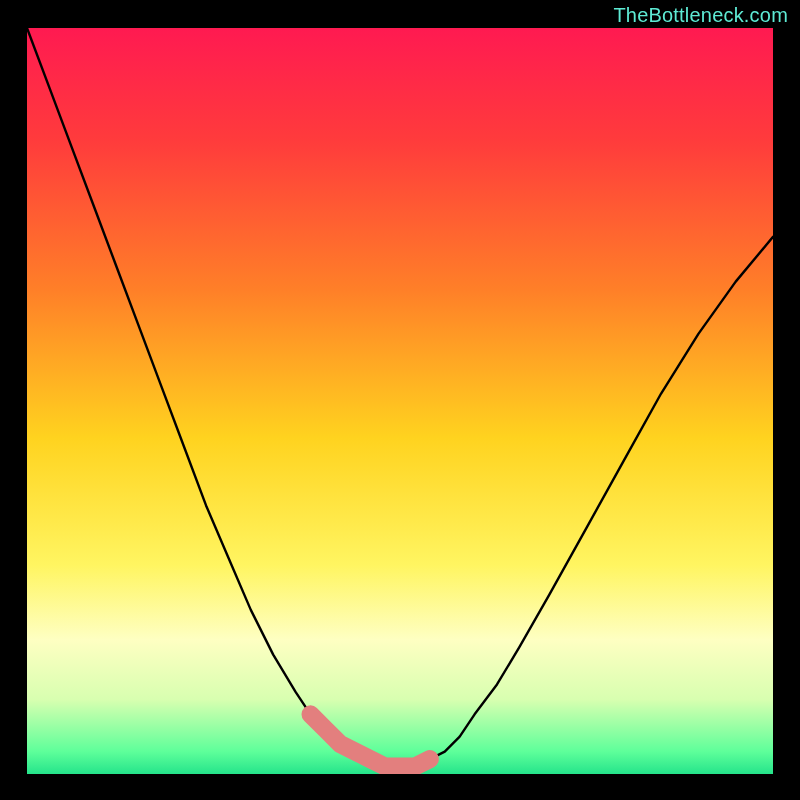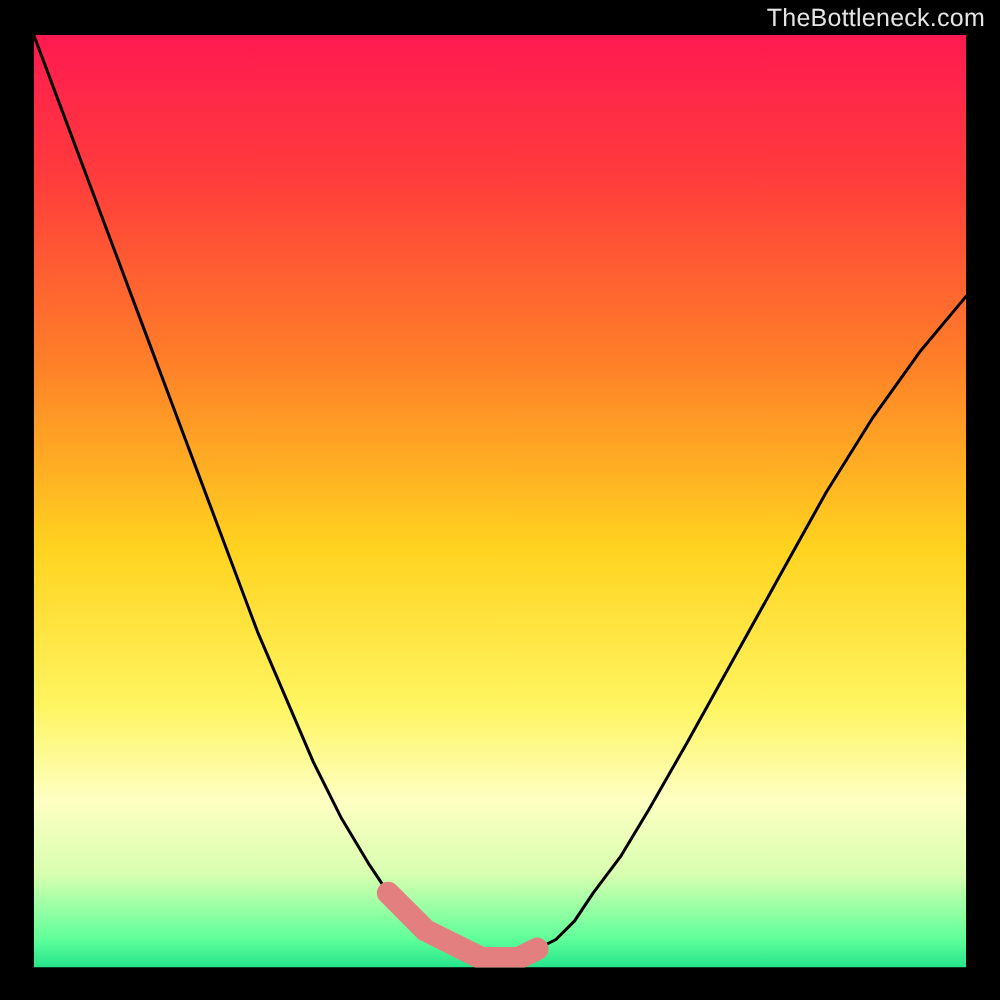--- a/index.html
+++ b/index.html
@@ -14,21 +14,21 @@
   .frame {
     position: relative;
     width: 800px;
     height: 800px;
     background: #000000;
   }
   .watermark {
     position: absolute;
     top: 4px;
     right: 12px;
-    color: #e5e5e5;
+    color: #5eead4;
     font-size: 20px;
     font-weight: 500;
     letter-spacing: 0.2px;
     z-index: 50;
     user-select: none;
     pointer-events: none;
   }
   .plot-wrap {
     position: absolute;
     left: 27px;

